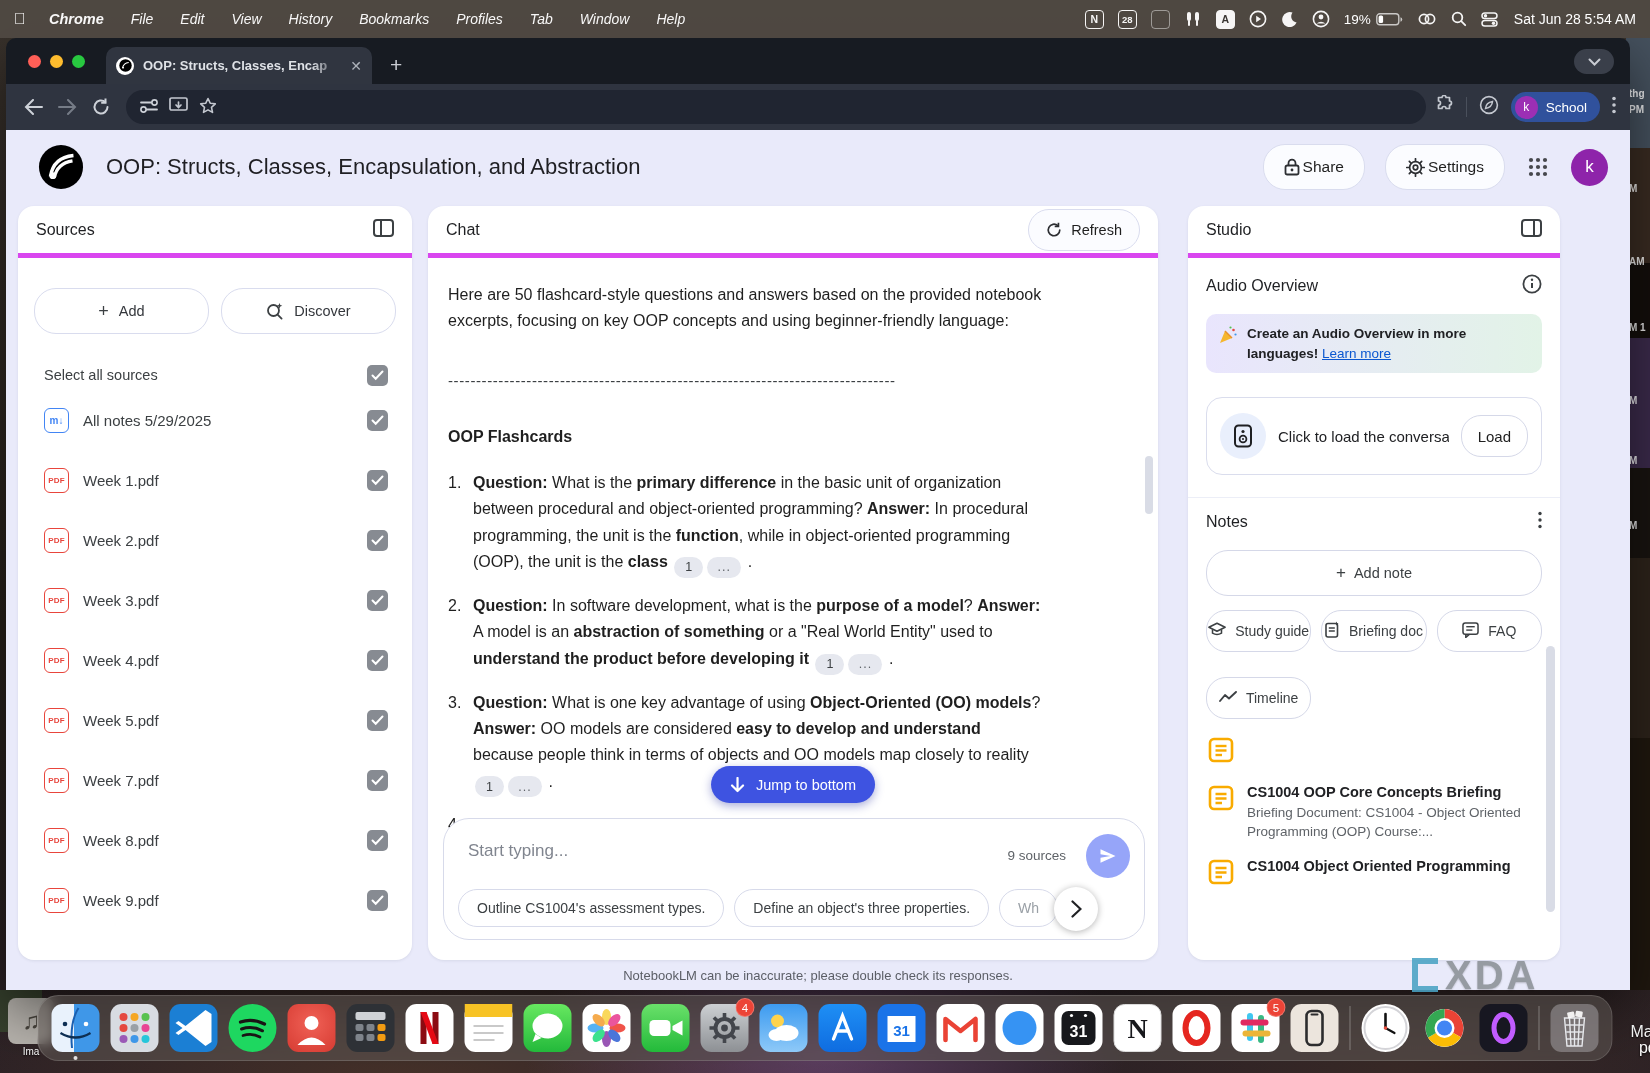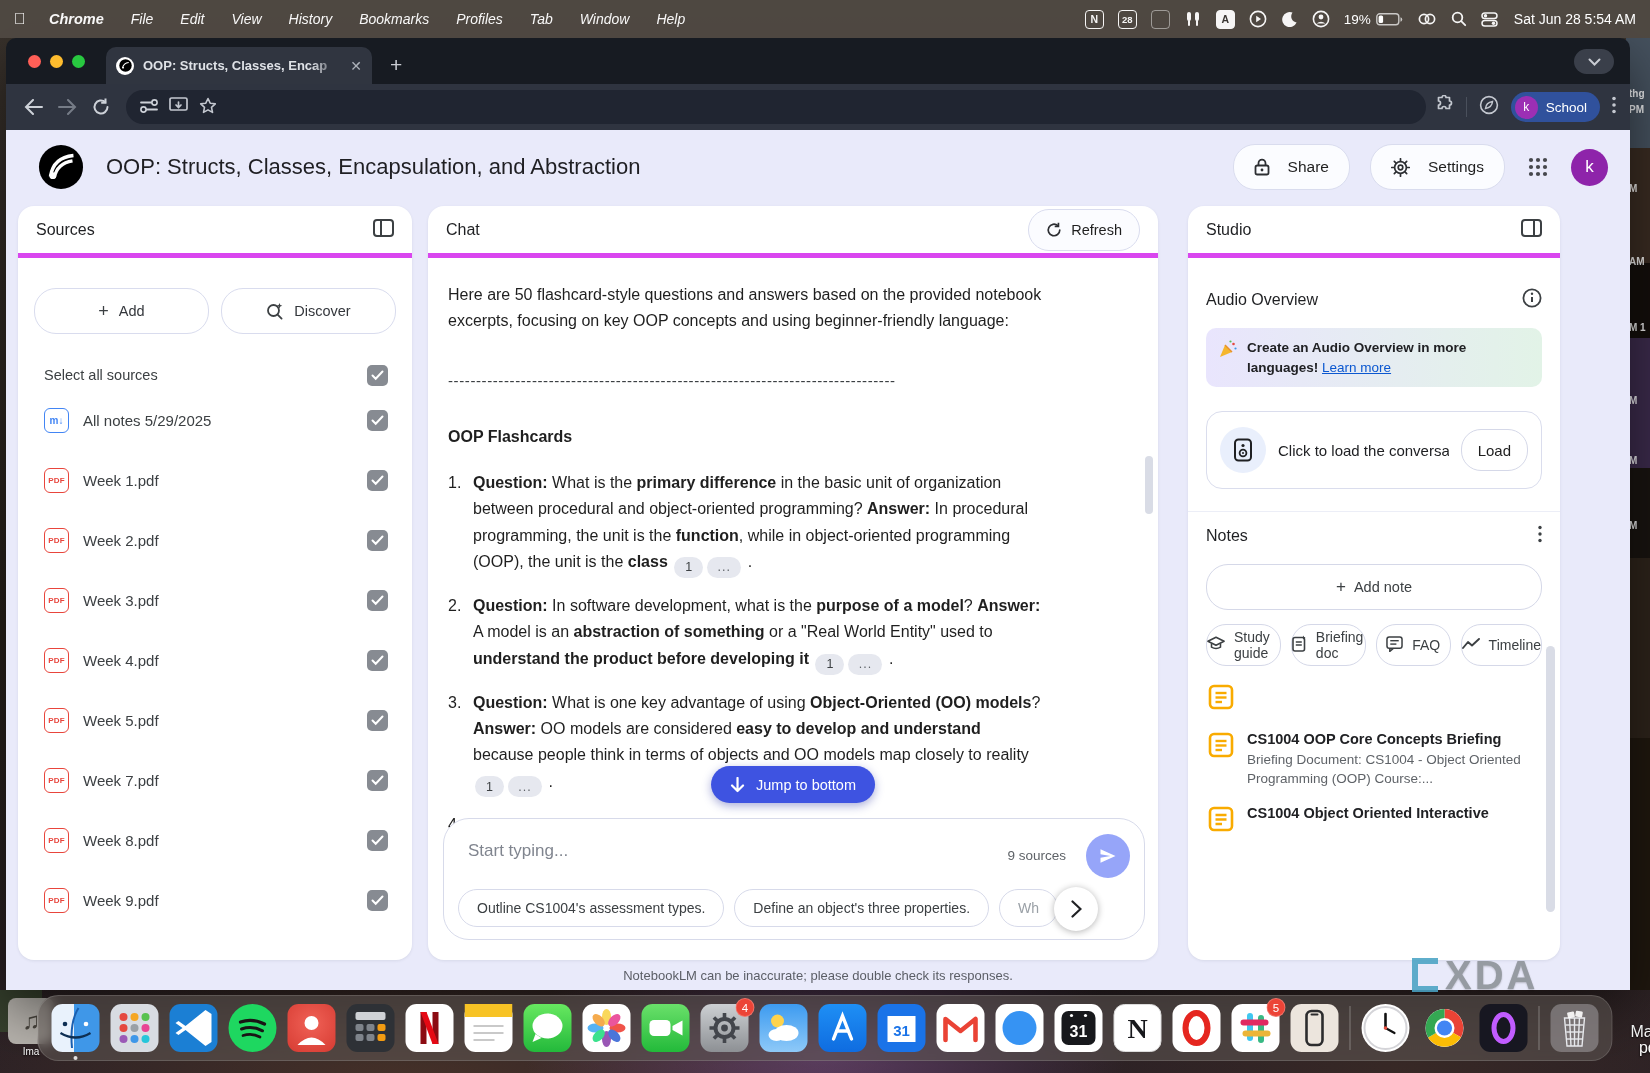--- a/index.html
+++ b/index.html
@@ -71,21 +71,21 @@
     display:flex;align-items:center;justify-content:center;}
 
   
   .page{position:absolute;top:92px;left:0;right:0;bottom:0;background:#e9eafa;}
   .nb-header{position:absolute;top:0;left:0;right:0;height:74px;display:flex;align-items:center;
     padding:0 22px 0 32px;gap:22px;box-sizing:border-box;}
   .nb-logo{width:46px;height:46px;flex:none;}
   .nb-title{font-size:22px;color:#1f1f23;white-space:nowrap;}
   .nb-actions{margin-left:auto;display:flex;align-items:center;gap:20px;}
   .pill-btn{height:44px;border:1px solid #d9dcee;border-radius:22px;background:#fbfcff;display:flex;
-    align-items:center;gap:18px;padding:0 20px;font-size:15.5px;color:#1f1f1f;}
+    align-items:center;gap:3px;padding:0 20px;font-size:15.5px;color:#1f1f1f;}
   .appsgrid{width:26px;height:26px;display:flex;align-items:center;justify-content:center;}
   .nb-avatar{width:37px;height:37px;border-radius:50%;background:#8e24aa;color:#fff;font-size:17px;
     display:flex;align-items:center;justify-content:center;}
 
   .card{position:absolute;top:76px;height:754px;background:#fff;border-radius:16px;overflow:hidden;
     box-shadow:0 1px 3px rgba(60,64,90,.10);}
   .card.sources{left:12px;width:394px;}
   .card.chat{left:422px;width:730px;}
   .card.studio{left:1182px;width:372px;}
   .card-head{height:47px;display:flex;align-items:center;padding:0 18px;border-bottom:5px solid #d946ef;
@@ -132,39 +132,39 @@
     display:flex;align-items:center;justify-content:center;}
   .chips{position:absolute;left:14px;right:54px;bottom:12px;display:flex;gap:10px;overflow:hidden;}
   .chip{height:38px;border:1px solid #d7daea;border-radius:19px;display:flex;align-items:center;
     padding:0 18px;font-size:14px;color:#3c4043;white-space:nowrap;flex:none;background:#fff;box-sizing:border-box;}
   .chev-btn{position:absolute;right:46px;bottom:8px;width:44px;height:44px;border-radius:50%;background:#fff;
     box-shadow:0 1px 7px rgba(0,0,0,.3);display:flex;align-items:center;justify-content:center;}
   .disclaimer{position:absolute;top:838px;left:0;width:100%;text-align:center;font-size:13px;color:#5b5e66;}
 
   
   .st-body{padding:0 18px;position:relative;}
-  .st-audio{margin-top:30px;display:flex;align-items:center;font-size:16px;color:#1f2023;}
+  .st-audio{margin-top:16px;display:flex;align-items:center;font-size:16px;color:#1f2023;}
   .banner{margin-top:16px;border-radius:10px;padding:10px 12px;display:flex;gap:9px;
     background:linear-gradient(90deg,#e9e5fd,#e2f3e7);font-size:13.5px;color:#202124;line-height:1.45;}
   .banner a{color:#0b57d0;}
   .loadcard{margin-top:24px;border:1px solid #dadded;border-radius:16px;height:78px;display:flex;
     align-items:center;padding:0 13px;gap:12px;box-sizing:border-box;}
   .speaker-circ{width:46px;height:46px;border-radius:50%;background:#e9effc;display:flex;align-items:center;
     justify-content:center;flex:none;}
   .load-text{font-size:15px;color:#202124;flex:1;white-space:nowrap;overflow:hidden;}
   .load-btn{height:40px;border:1px solid #d5d8e8;border-radius:20px;padding:0 16px;display:flex;
     align-items:center;font-size:15px;color:#1f1f1f;flex:none;}
   .interactive{margin-top:14px;height:44px;border:1px solid #d5d8e8;border-radius:22px;display:flex;
     align-items:center;justify-content:center;gap:10px;font-size:15px;color:#3c4043;}
   .beta{border:1px solid #9aa0a6;border-radius:11px;font-size:11px;color:#5f6368;padding:2px 9px;}
   .st-divider{height:1px;background:#eceef7;margin:22px -18px 0;}
   .st-notes-head{display:flex;align-items:center;margin-top:6px;height:36px;font-size:16px;color:#1f2023;}
   .addnote{margin-top:10px;height:44px;border:1px solid #d5d8e8;border-radius:22px;display:flex;
     align-items:center;justify-content:center;gap:8px;font-size:14.5px;color:#3c4043;}
-  .tools{margin-top:14px;display:grid;grid-template-columns:1fr 1fr 1fr 1fr;gap:7px 10px;}
+  .tools{margin-top:14px;display:grid;grid-template-columns:1fr 1fr 1fr;gap:25px 10px;}
   .tool{height:40px;border:1px solid #d5d8e8;border-radius:20px;display:flex;align-items:center;
     justify-content:center;gap:9px;font-size:14px;color:#3c4043;background:#fff;}
   .noteitem{display:flex;gap:13px;margin-top:17px;padding:0 2px;}
   .noteicon{flex:none;margin-top:1px;}
   .notetxt{min-width:0;}
   .notetitle{font-size:14.5px;font-weight:bold;color:#202124;white-space:nowrap;overflow:hidden;text-overflow:ellipsis;}
   .notesnip{font-size:13.5px;color:#5f6368;line-height:1.42;margin-top:3px;}
   .studio-scroll{position:absolute;right:5px;top:440px;width:9px;height:266px;border-radius:5px;background:#d9dce6;}
 
   
@@ -742,21 +742,21 @@
                 </div>
               </div>
               <div class="noteitem">
                 <span class="noteicon"><svg width="26" height="26" viewBox="0 0 26 26">
                     <rect x="2" y="2" width="22" height="22" rx="4" fill="none" stroke="#f9ab00" stroke-width="2.6"></rect>
                     <line x1="7.5" y1="9" x2="18.5" y2="9" stroke="#f9ab00" stroke-width="2.4"></line>
                     <line x1="7.5" y1="13.5" x2="18.5" y2="13.5" stroke="#f9ab00" stroke-width="2.4"></line>
                     <line x1="7.5" y1="18" x2="14" y2="18" stroke="#f9ab00" stroke-width="2.4"></line>
                   </svg></span>
                 <div class="notetxt">
-                  <div class="notetitle">CS1004 Object Oriented Interactive</div>
+                  <div class="notetitle">CS1004 Object Oriented Programming</div>
                 </div>
               </div>
             </div>
         </div>
         <div class="studio-scroll"></div>
       </section>
 
       <div class="disclaimer">NotebookLM can be inaccurate; please double check its responses.</div>
     </div>
   </div>

